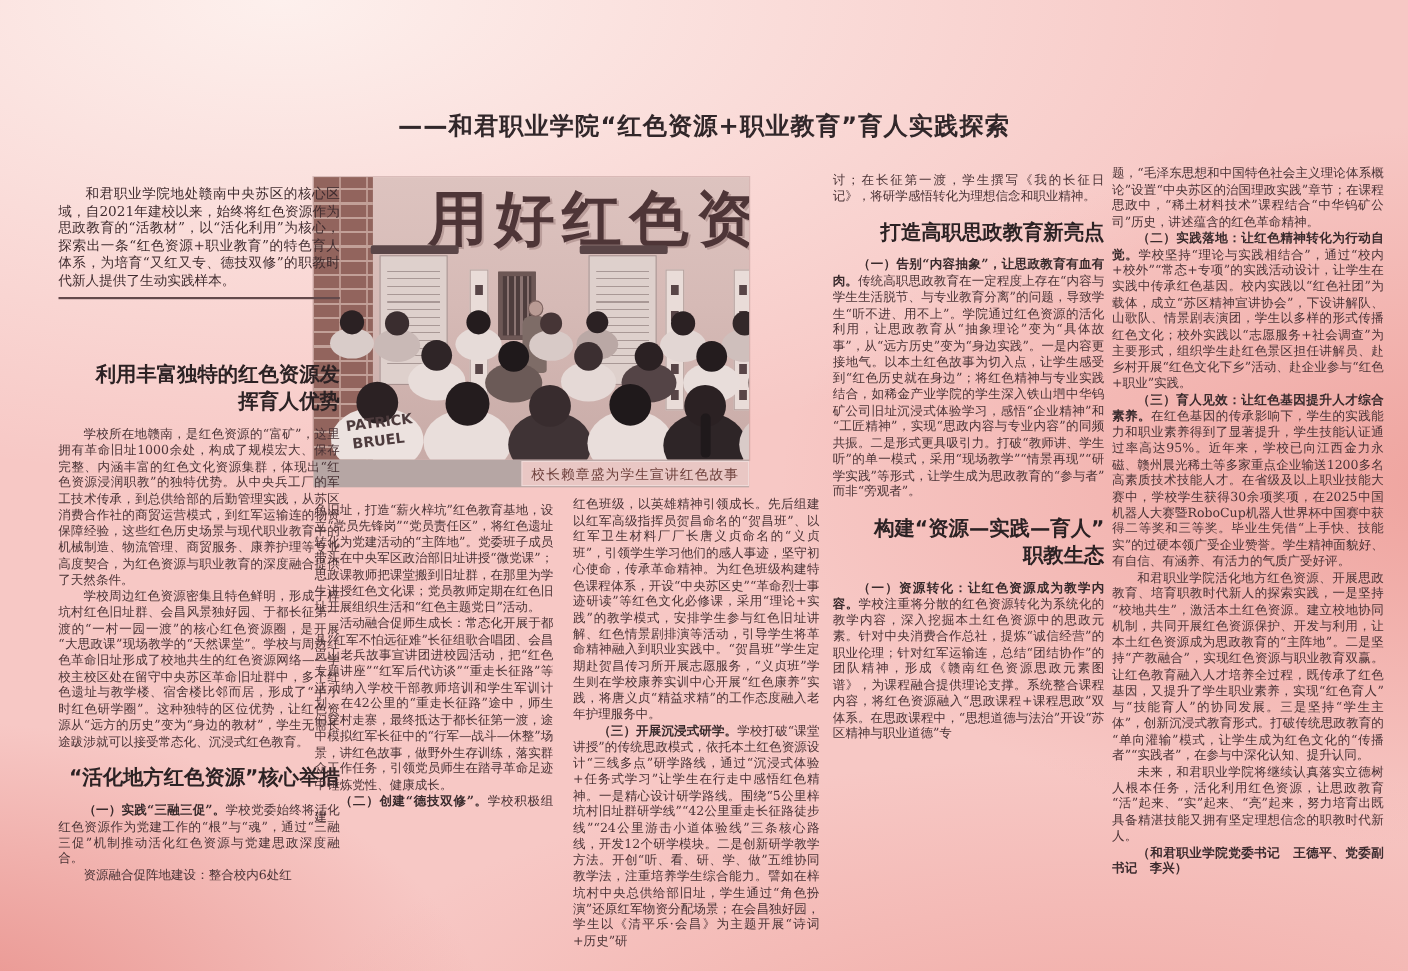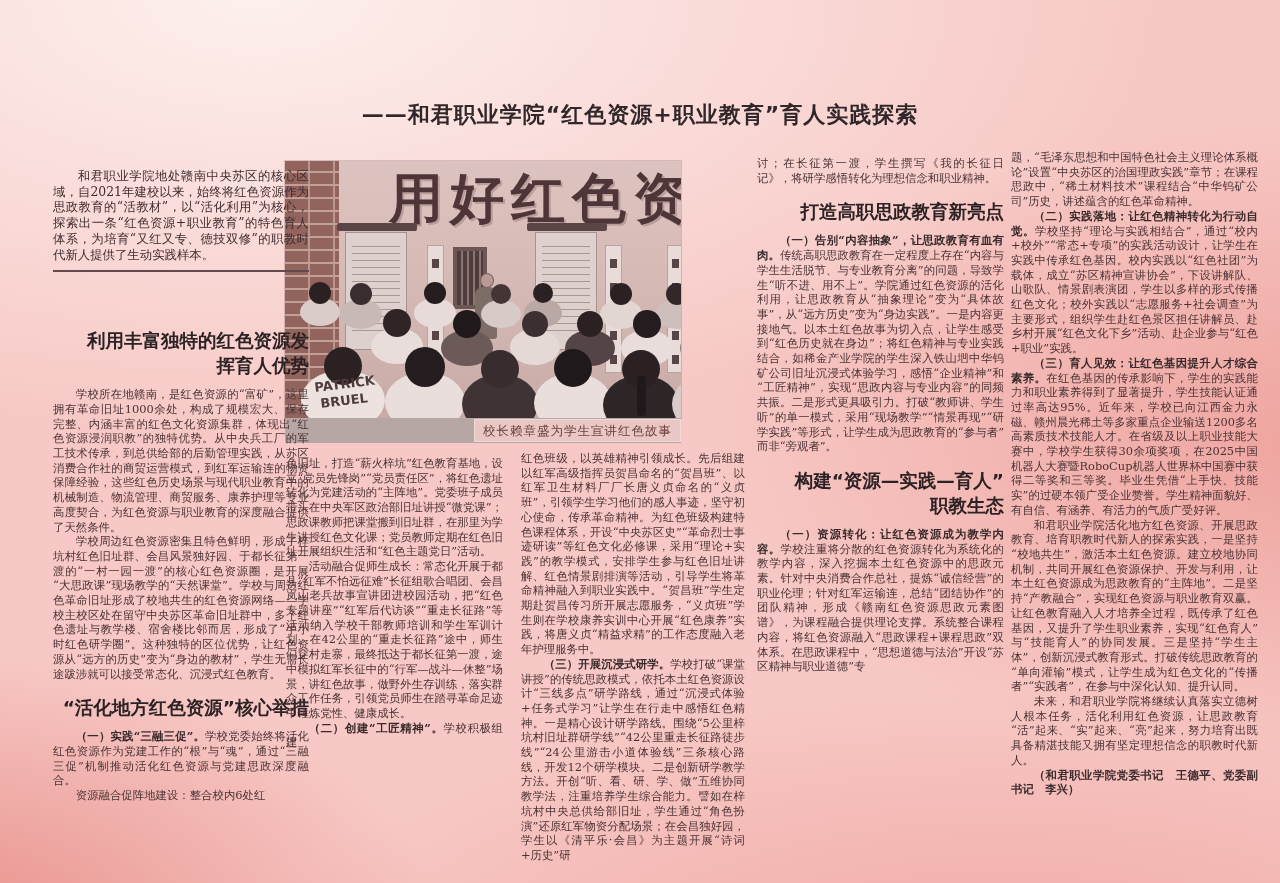--- a/index.html
+++ b/index.html
@@ -210,21 +210,21 @@
       <h2 class="sec-heading indent gap-top">利用丰富独特的红色资源发挥育人优势</h2>
       <p class="para">学校所在地赣南，是红色资源的“富矿”，这里拥有革命旧址1000余处，构成了规模宏大、保存完整、内涵丰富的红色文化资源集群，体现出“红色资源浸润职教”的独特优势。从中央兵工厂的军工技术传承，到总供给部的后勤管理实践，从苏区消费合作社的商贸运营模式，到红军运输连的物资保障经验，这些红色历史场景与现代职业教育中的机械制造、物流管理、商贸服务、康养护理等专业高度契合，为红色资源与职业教育的深度融合提供了天然条件。</p>
       <p class="para">学校周边红色资源密集且特色鲜明，形成了梓坑村红色旧址群、会昌风景独好园、于都长征第一渡的“一村一园一渡”的核心红色资源圈，是开展“大思政课”现场教学的“天然课堂”。学校与周边红色革命旧址形成了校地共生的红色资源网络——学校主校区处在留守中央苏区革命旧址群中，多个红色遗址与教学楼、宿舍楼比邻而居，形成了“半小时红色研学圈”。这种独特的区位优势，让红色资源从“远方的历史”变为“身边的教材”，学生无需长途跋涉就可以接受常态化、沉浸式红色教育。</p>
       <h2 class="sec-heading center">“活化地方红色资源”核心举措</h2>
       <p class="para"><b>（一）实践“三融三促”。</b>学校党委始终将活化红色资源作为党建工作的“根”与“魂”，通过“三融三促”机制推动活化红色资源与党建思政深度融合。</p>
       <p class="para">资源融合促阵地建设：整合校内6处红</p>
     </div>
   <div class="col" id="c2">
       <p class="para noindent">色旧址，打造“薪火梓坑”红色教育基地，设立“党员先锋岗”“党员责任区”，将红色遗址转化为党建活动的“主阵地”。党委班子成员带头在中央军区政治部旧址讲授“微党课”；思政课教师把课堂搬到旧址群，在那里为学生讲授红色文化课；党员教师定期在红色旧址开展组织生活和“红色主题党日”活动。</p>
       <p class="para">活动融合促师生成长：常态化开展于都县“红军不怕远征难”长征组歌合唱团、会昌岚山老兵故事宣讲团进校园活动，把“红色专题讲座”“红军后代访谈”“重走长征路”等活动纳入学校干部教师培训和学生军训计划。在42公里的“重走长征路”途中，师生们穿村走寨，最终抵达于都长征第一渡，途中模拟红军长征中的“行军—战斗—休整”场景，讲红色故事，做野外生存训练，落实群众工作任务，引领党员师生在踏寻革命足迹中锤炼党性、健康成长。</p>
-      <p class="para"><b>（二）创建“工匠精神”。</b>学校积极组建</p>
+      <p class="para"><b>（二）创建“德技双修”。</b>学校积极组建</p>
     </div>
   <div class="col" id="c3">
       <p class="para noindent">红色班级，以英雄精神引领成长。先后组建以红军高级指挥员贺昌命名的“贺昌班”、以红军卫生材料厂厂长唐义贞命名的“义贞班”，引领学生学习他们的感人事迹，坚守初心使命，传承革命精神。为红色班级构建特色课程体系，开设“中央苏区史”“革命烈士事迹研读”等红色文化必修课，采用“理论+实践”的教学模式，安排学生参与红色旧址讲解、红色情景剧排演等活动，引导学生将革命精神融入到职业实践中。“贺昌班”学生定期赴贺昌传习所开展志愿服务，“义贞班”学生则在学校康养实训中心开展“红色康养”实践，将唐义贞“精益求精”的工作态度融入老年护理服务中。</p>
       <p class="para"><b>（三）开展沉浸式研学。</b>学校打破“课堂讲授”的传统思政模式，依托本土红色资源设计“三线多点”研学路线，通过“沉浸式体验+任务式学习”让学生在行走中感悟红色精神。一是精心设计研学路线。围绕“5公里梓坑村旧址群研学线”“42公里重走长征路徒步线”“24公里游击小道体验线”三条核心路线，开发12个研学模块。二是创新研学教学方法。开创“听、看、研、学、做”五维协同教学法，注重培养学生综合能力。譬如在梓坑村中央总供给部旧址，学生通过“角色扮演”还原红军物资分配场景；在会昌独好园，学生以《清平乐·会昌》为主题开展“诗词+历史”研</p>
     </div>
   <div class="col" id="c4">
       <p class="para noindent">讨；在长征第一渡，学生撰写《我的长征日记》，将研学感悟转化为理想信念和职业精神。</p>
       <h2 class="sec-heading center">打造高职思政教育新亮点</h2>
       <p class="para"><b>（一）告别“内容抽象”，让思政教育有血有肉。</b>传统高职思政教育在一定程度上存在“内容与学生生活脱节、与专业教育分离”的问题，导致学生“听不进、用不上”。学院通过红色资源的活化利用，让思政教育从“抽象理论”变为“具体故事”，从“远方历史”变为“身边实践”。一是内容更接地气。以本土红色故事为切入点，让学生感受到“红色历史就在身边”；将红色精神与专业实践结合，如稀金产业学院的学生深入铁山垇中华钨矿公司旧址沉浸式体验学习，感悟“企业精神”和“工匠精神”，实现“思政内容与专业内容”的同频共振。二是形式更具吸引力。打破“教师讲、学生听”的单一模式，采用“现场教学”“情景再现”“研学实践”等形式，让学生成为思政教育的“参与者”而非“旁观者”。</p>
       <h2 class="sec-heading indent">构建“资源—实践—育人”职教生态</h2>

